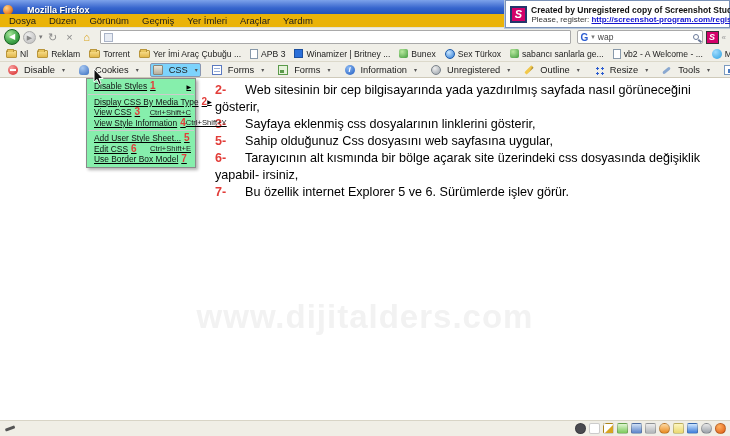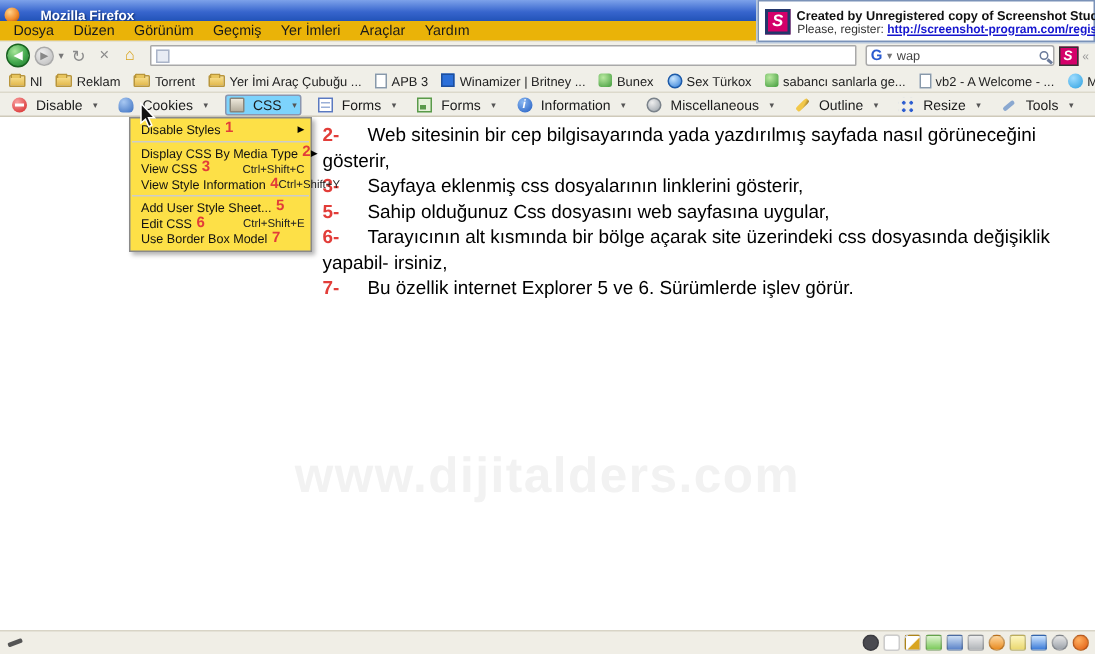--- a/index.html
+++ b/index.html
@@ -87,22 +87,22 @@
   .di-viewsource::after { content:""; position:absolute; right:1px; bottom:1px; width:4px; height:4px; background:#4a7ac0; }
 
   
   .content { position:absolute; left:215px; top:82px; width:511px; font-size:12.6px; line-height:17px; color:#000; }
   .content p { margin:0; }
   .rnum { color:#e23d39; font-weight:bold; display:inline-block; width:30px; }
   .watermark { position:absolute; left:155px; top:298px; width:420px; text-align:center; font-size:33px;
     font-weight:bold; letter-spacing:1px; color:#f2f2f2; white-space:nowrap; }
 
   
-  .cssmenu { position:absolute; left:86px; top:78px; width:122px; background:#fde047; border:1px solid #8a8a8a;
-    box-shadow:2px 2px 3px rgba(0,0,0,.3); padding:2px 0; z-index:50; }
+  .cssmenu { position:absolute; left:86px; top:78px; width:110px; background:#86efac; border:1px solid #8a8a8a;
+    box-shadow:2px 2px 3px rgba(0,0,0,.3); padding:2px 0; z-index:50;text-decoration:underline; }
   .mi { display:flex; align-items:center; height:10.5px; padding:0 4px 0 7px; font-size:8.4px; color:#111; }
   .mi .lbl { white-space:nowrap; }
   .mi .num { color:#e23d39; font-weight:bold; font-size:10px; margin-left:3px; line-height:10px; }
   .mi .sc { margin-left:auto; font-size:7.6px; color:#222; white-space:nowrap; }
   .mi .sub { margin-left:auto; font-size:6px; color:#000; }
   .menu-sep { border-top:1px solid #ccc; margin:2px 1px; }
 
   
   .statusbar { position:absolute; left:0; top:420px; width:100%; height:16px; background:#f0eee6;
     border-top:1px solid #d8d4c6; display:flex; align-items:center; padding:0 4px; gap:3px; }
@@ -250,21 +250,21 @@
         <span>Forms</span>
         <span class="caret">▾</span>
       </span>
     <span class="dv">
         <span class="di di-info"></span>
         <span>Information</span>
         <span class="caret">▾</span>
       </span>
     <span class="dv">
         <span class="di di-misc"></span>
-        <span>Miscellaneous</span>
+        <span>Unregistered</span>
         <span class="caret">▾</span>
       </span>
     <span class="dv">
         <span class="di di-outline"></span>
         <span>Outline</span>
         <span class="caret">▾</span>
       </span>
     <span class="dv">
         <span class="di di-resize"></span>
         <span>Resize</span>

